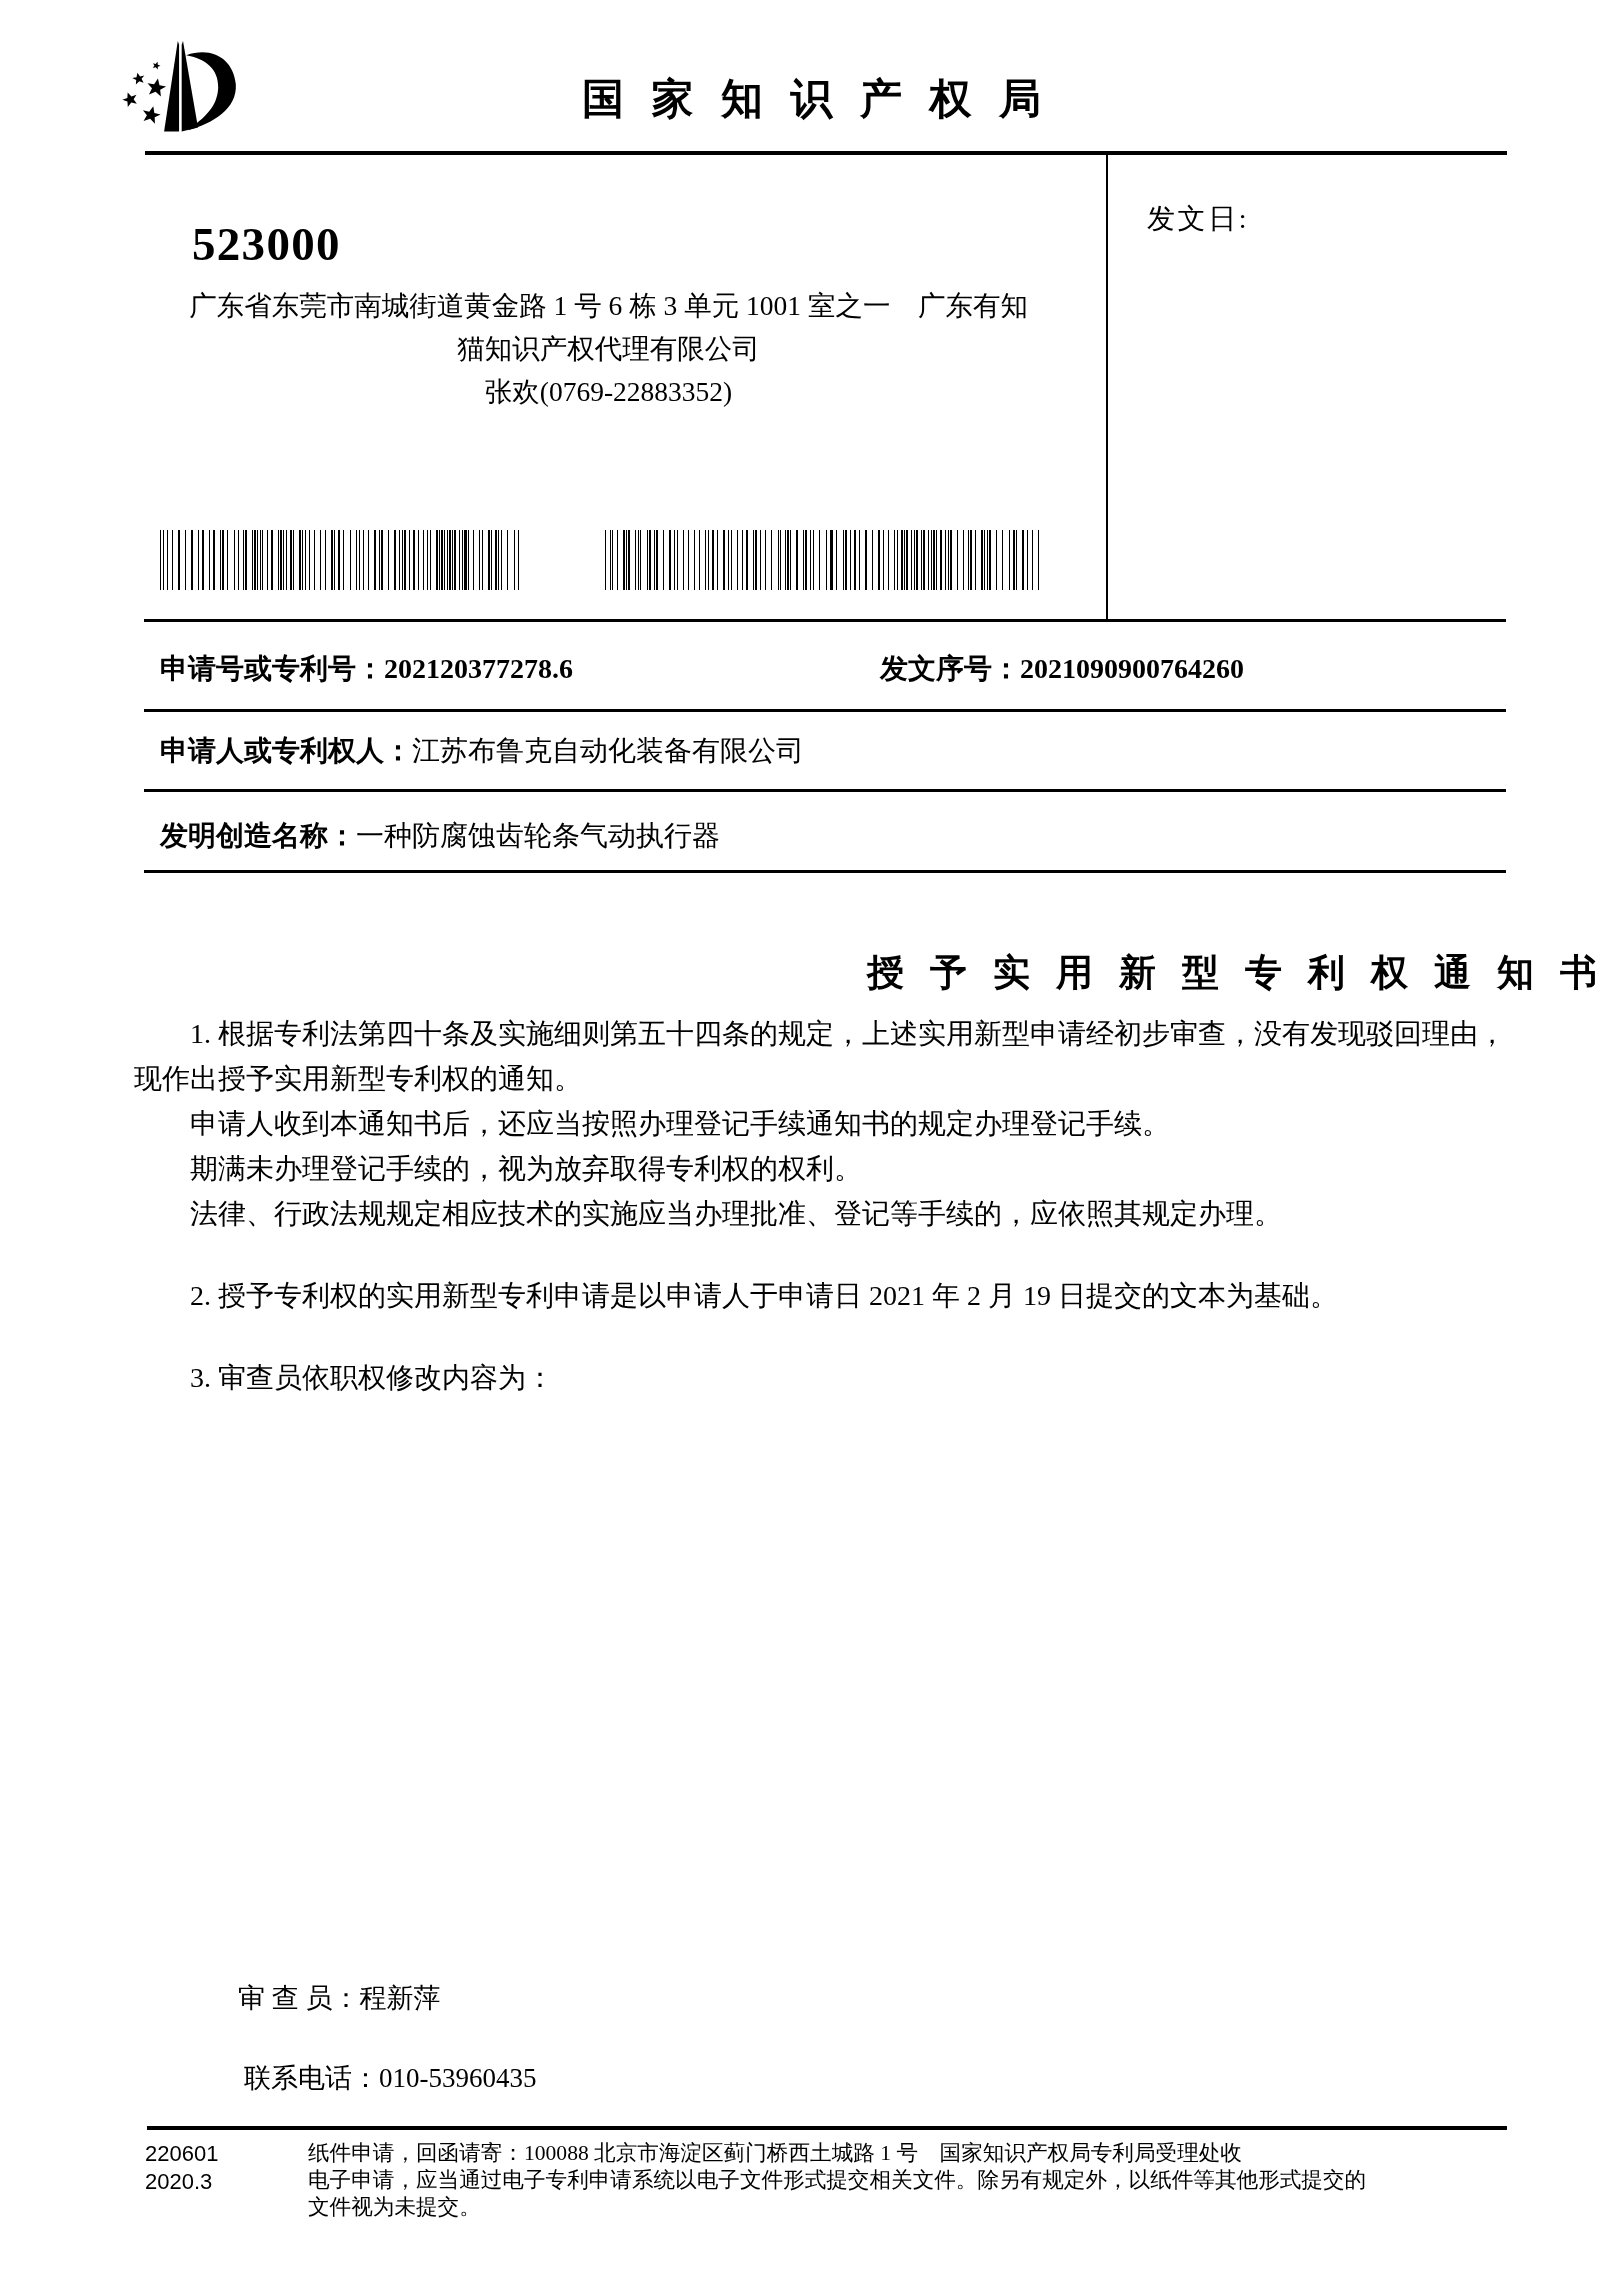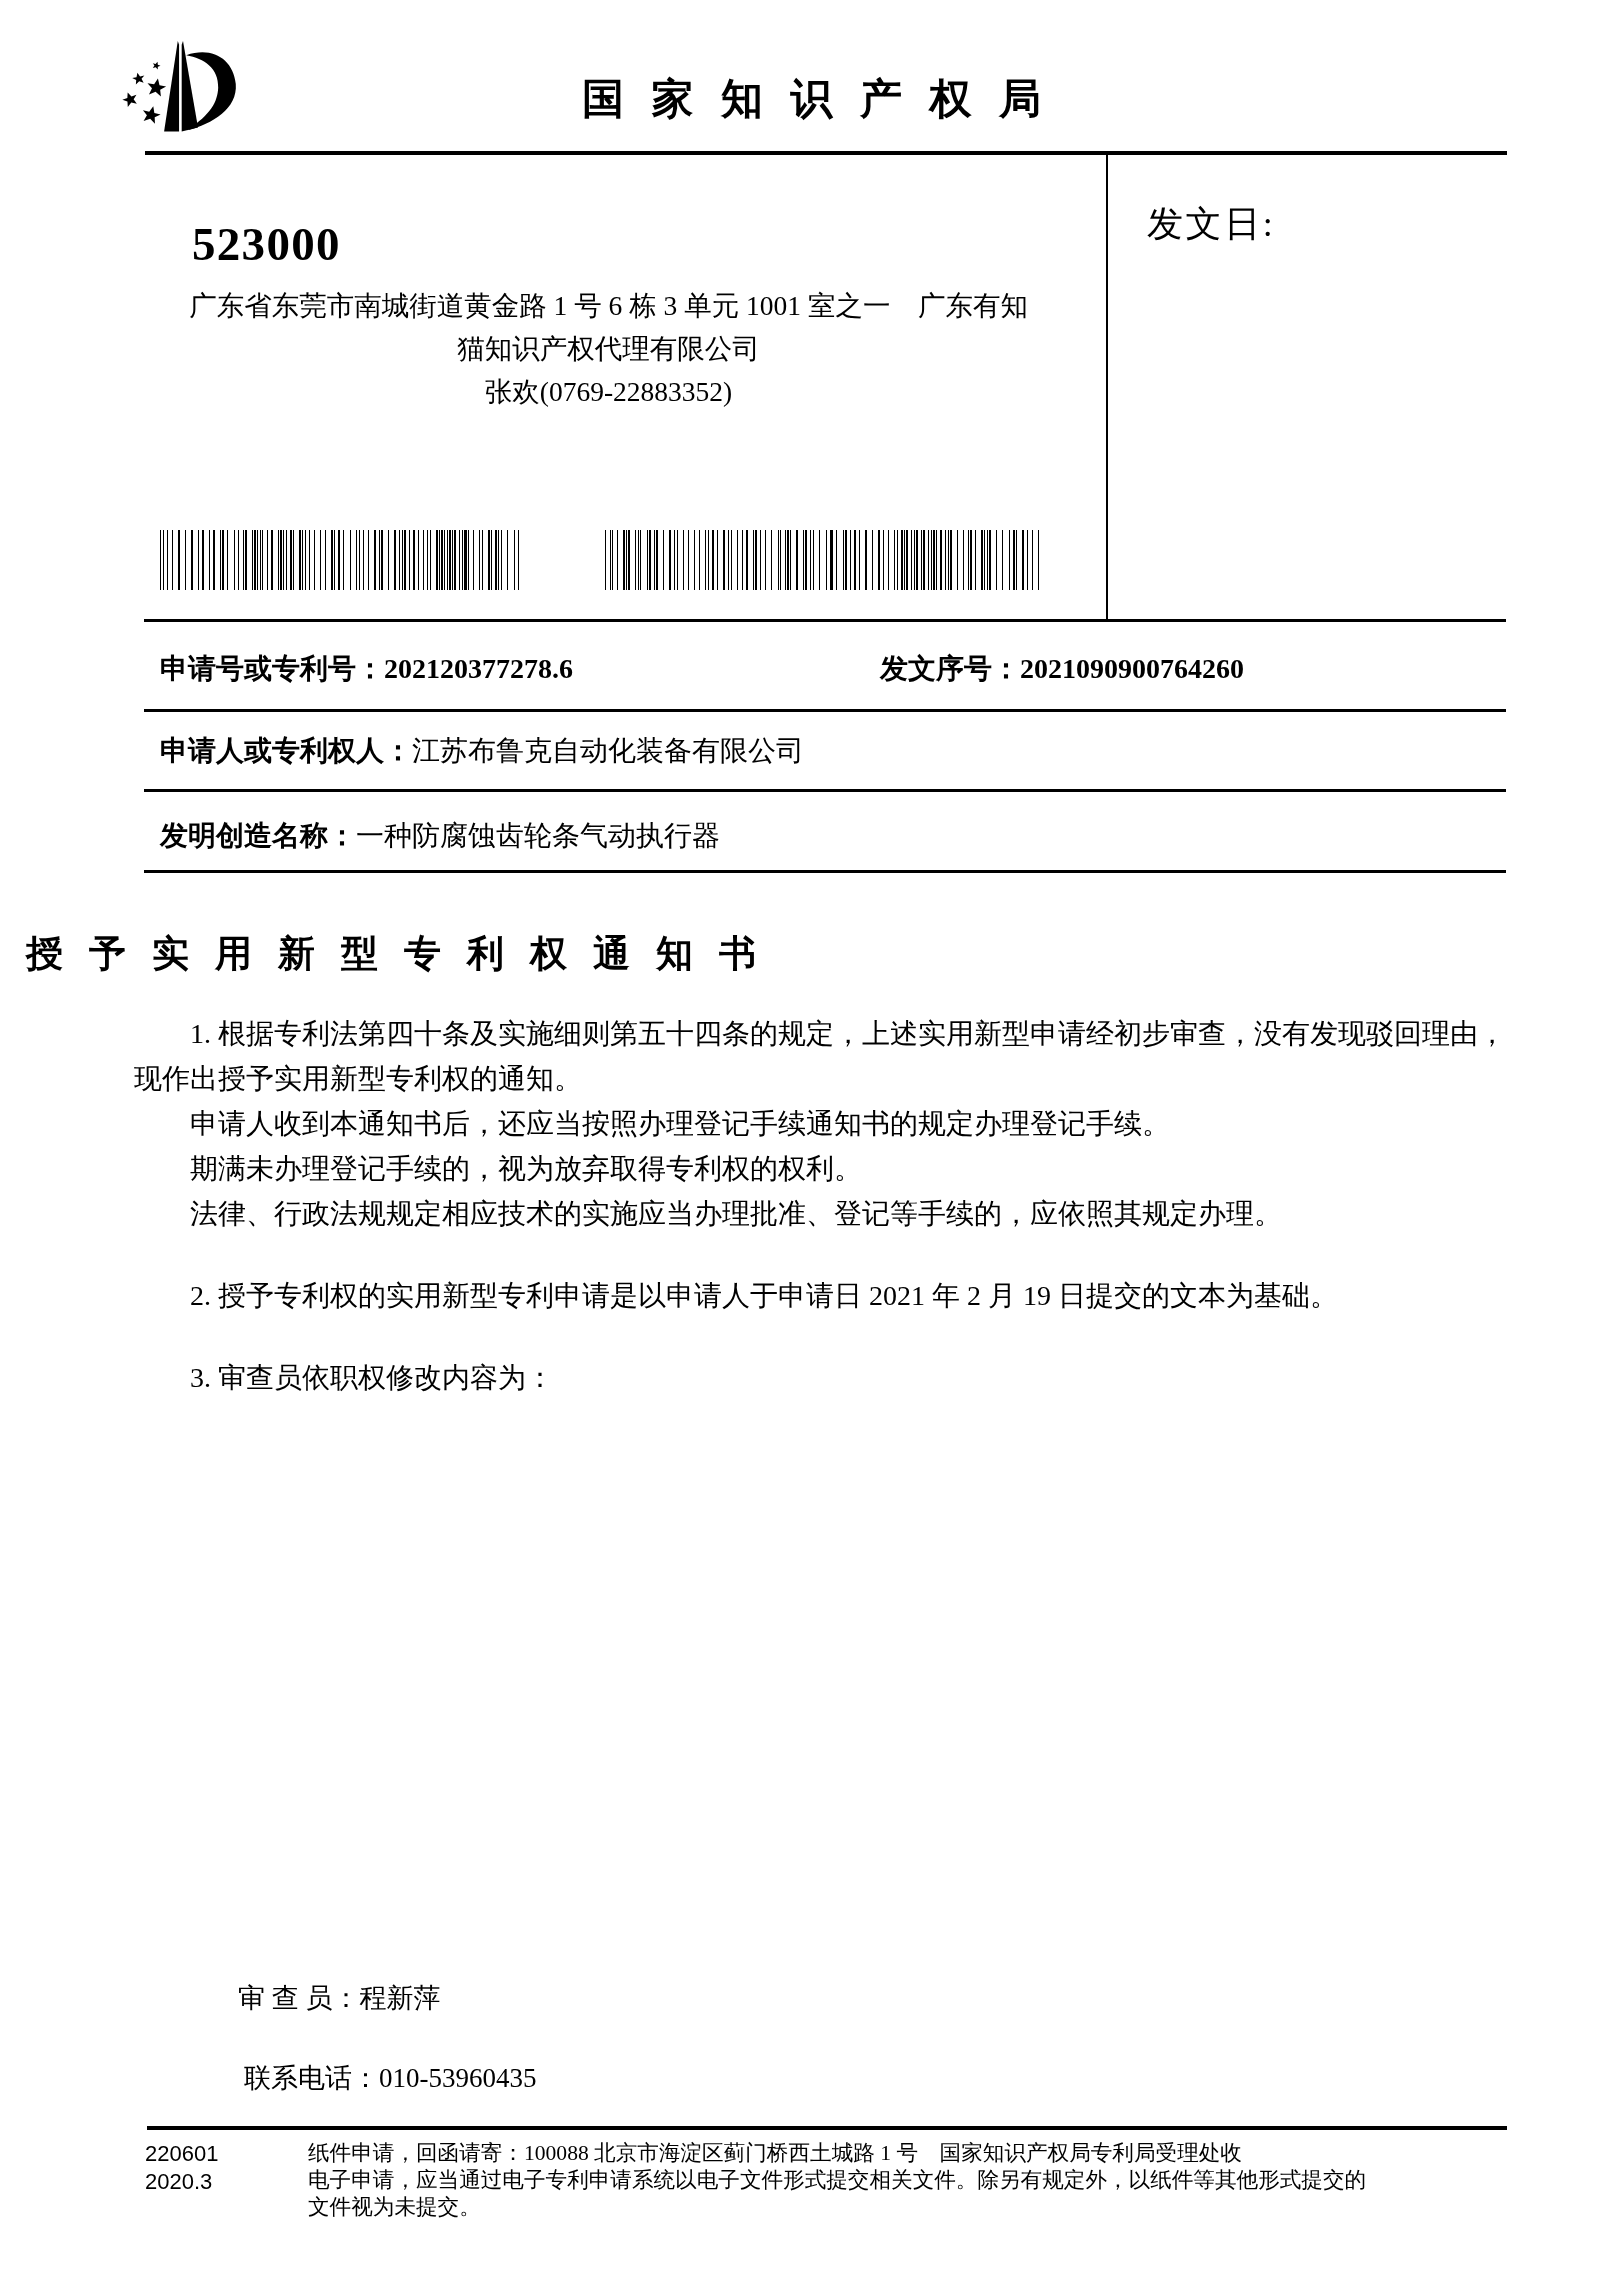--- a/index.html
+++ b/index.html
@@ -27,21 +27,21 @@
   }
   .hdr-rule{left:145px;width:1362px;top:151px;height:3.9px;background:#000;}
 
   
   .v-divider{left:1106px;top:155px;width:2px;height:466px;background:#000;}
   .postcode{left:192px;top:217px;font-size:47px;font-weight:bold;letter-spacing:1.3px;}
   .addr{left:144px;width:929px;text-align:center;font-size:27.5px;white-space:nowrap;}
   .addr1{top:288px;}
   .addr2{top:331px;}
   .addr3{top:374px;}
-  .issue-label{left:1147px;top:200px;font-size:36px;letter-spacing:2.6px;}
+  .issue-label{left:1147px;top:200px;font-size:28px;letter-spacing:2.6px;}
   .issue-value{left:1149px;top:342px;font-size:37px;white-space:nowrap;}
 
   .barcode{top:530px;height:60px;font-size:0;overflow:hidden;}
   .barcode i{display:inline-block;height:100%;background:#000;}
   .bc1{left:160px;width:370px;}
   .bc2{left:605px;width:442px;}
 
   .rule{left:144px;width:1362px;background:#000;}
   .rule2{top:619px;height:2.6px;}
   .rule3{top:709px;height:2.6px;}
@@ -51,22 +51,22 @@
   .field-row{font-size:28px;white-space:nowrap;}
   .f-label{font-family:"Liberation Sans","DejaVu Sans",sans-serif;font-weight:bold;}
   .f-num{font-weight:bold;}
   .row1{top:650px;}
   .fr-appno{left:160px;}
   .fr-serial{left:880px;}
   .fr-applicant{left:160px;top:732px;text-align:right;}
   .fr-invention{left:160px;top:817px;}
 
   .doc-title{
-    left:0;right:0;top:929px;
-    text-align:left;
+    left:0;right:0;top:948px;
+    text-align:right;
     font-family:Liberation Sans, sans-serif;
     font-weight:bold;
     font-size:37px;
     letter-spacing:26px;
     text-indent:26px;
     white-space:nowrap;
   }
 
   .body-block{left:134px;width:1372px;top:1011px;font-size:28px;line-height:45px;text-align:justify;}
   .body-block p{margin:0;text-indent:2em;}

